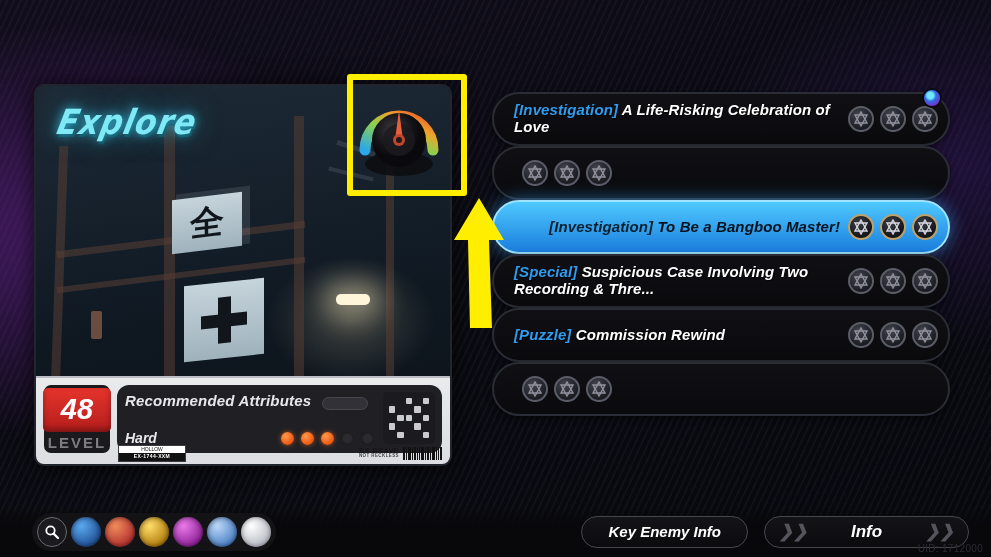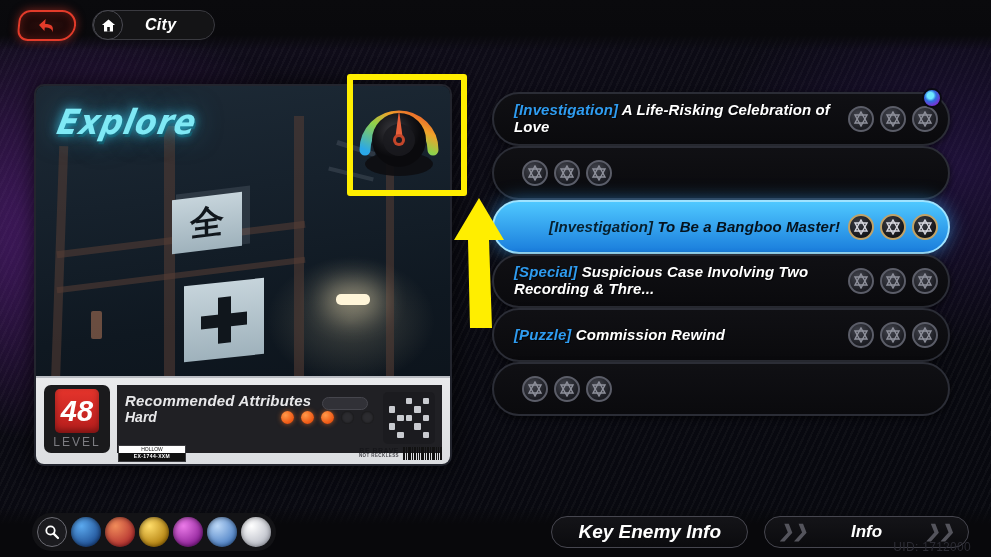--- a/index.html
+++ b/index.html
@@ -96,35 +96,35 @@
     padding: 7px 8px 4px 8px;
     display: flex; gap: 7px;
   }
   #level-badge {
     width: 66px; height: 68px; border-radius: 7px;
     background: #1a1a1c;
     display: flex; flex-direction: column; align-items: center; justify-content: center;
     flex: none;
   }
   #level-num {
-    width: 44px; height: 44px; border-radius: 5px;
+    width: 68px; height: 44px; border-radius: 5px;
     background: linear-gradient(180deg, #e5342c 0%, #b51d1c 100%);
     color: #fff; font-size: 29px; font-weight: bold; font-style: italic;
     display: flex; align-items: center; justify-content: center;
     box-shadow: inset 0 -3px 6px rgba(0,0,0,0.35);
   }
   #level-word {
-    color: #7d7d82; font-size: 12px; font-weight: normal; letter-spacing: 2px;
+    color: #7d7d82; font-size: 15px; font-weight: bold; letter-spacing: 2px;
     margin-top: 2px;
   }
   #attr-panel {
-    flex: 1; height: 68px; border-radius: 0;
+    flex: 1; height: 68px; border-radius: 12px;
     background: #202024;
     padding: 7px 8px; position: relative;
-    display: flex; flex-direction: column; justify-content: flex-start;
+    display: flex; flex-direction: column; justify-content: space-between;
   }
   #attr-title {
     color: #e8e8ea; font-size: 15px; font-weight: bold; font-style: italic;
     letter-spacing: .2px;
   }
   #attr-row { display: flex; align-items: center; }
   #attr-diff {
     color: #e8e8ea; font-size: 14px; font-weight: bold; font-style: italic;
   }
   #dots { display: flex; gap: 7px; margin-left: auto; margin-right: 60px; }
@@ -228,55 +228,39 @@
     display: flex; align-items: center; justify-content: center; cursor: pointer;
     font-size: 15px;
   }
   #search-ic { border: 1px solid #6a6a72; background: #1b1b1f; }
   #search-ic svg { width: 16px; height: 16px; }
   #actions { margin-left: auto; margin-right: 22px; display: flex; align-items: center; gap: 16px; }
   .abtn {
     height: 32px; border-radius: 16px;
     border: 1px solid #46464f;
     background: linear-gradient(180deg, #141418, #0b0b0e);
-    color: #fff; font-size: 19px; font-weight: bold; font-style: italic;
+    color: #fff; font-size: 15px; font-weight: bold; font-style: italic;
     display: flex; align-items: center; justify-content: center;
     padding: 0 26px; cursor: pointer; text-align: center; line-height: 1.05;
   }
   #btn-next {
     width: 205px; padding: 0; position: relative; overflow: hidden;
     font-size: 17px;
   }
   .chev { position: absolute; font-size: 17px; color: #54545c; font-weight: bold; }
   #uid {
-    position: absolute; right: 20px; bottom: 3px;
-    font-size: 12px; color: #2b2b33; letter-spacing: .3px;
+    position: absolute; right: 8px; bottom: 3px;
+    font-size: 10px; color: #2b2b33; letter-spacing: .3px;
   }
 </style>
 </head>
 <body>
 
 <div id="app">
 
-  <div id="topbar">
-    <div class="back-btn">
-      <svg viewBox="0 0 24 20">
-        <path d="M10 3 L4 9 L10 15 L10 11.5 C15 11.5 18 13 18 16.5 C19.5 10 16 8 10 8 Z" fill="#e33b2a"></path>
-      </svg>
-    </div>
-    <div class="crumb">
-      <div class="crumb-home">
-        <svg viewBox="0 0 16 16">
-          <path d="M8 1.5 L15 7.5 L12.8 7.5 L12.8 14.5 L3.2 14.5 L3.2 7.5 L1 7.5 Z" fill="#ffffff"></path>
-          <rect x="6.6" y="9.6" width="2.8" height="4.9" fill="#141416"></rect>
-        </svg>
-      </div>
-      <div class="crumb-label">City</div>
-    </div>
-  </div>
 
   <div id="leftcard">
     <div id="artwork">
 
       <div class="strut" style="left:18px;top:60px;width:9px;height:300px;transform:rotate(2deg);"></div>
       <div class="strut" style="left:128px;top:40px;width:11px;height:320px;"></div>
       <div class="strut" style="left:258px;top:30px;width:10px;height:330px;"></div>
       <div class="strut" style="left:350px;top:50px;width:8px;height:310px;"></div>
       <div class="strut" style="left:20px;top:150px;width:250px;height:7px;transform:rotate(-7deg);"></div>
       <div class="strut" style="left:20px;top:186px;width:250px;height:6px;transform:rotate(-7deg);"></div>

